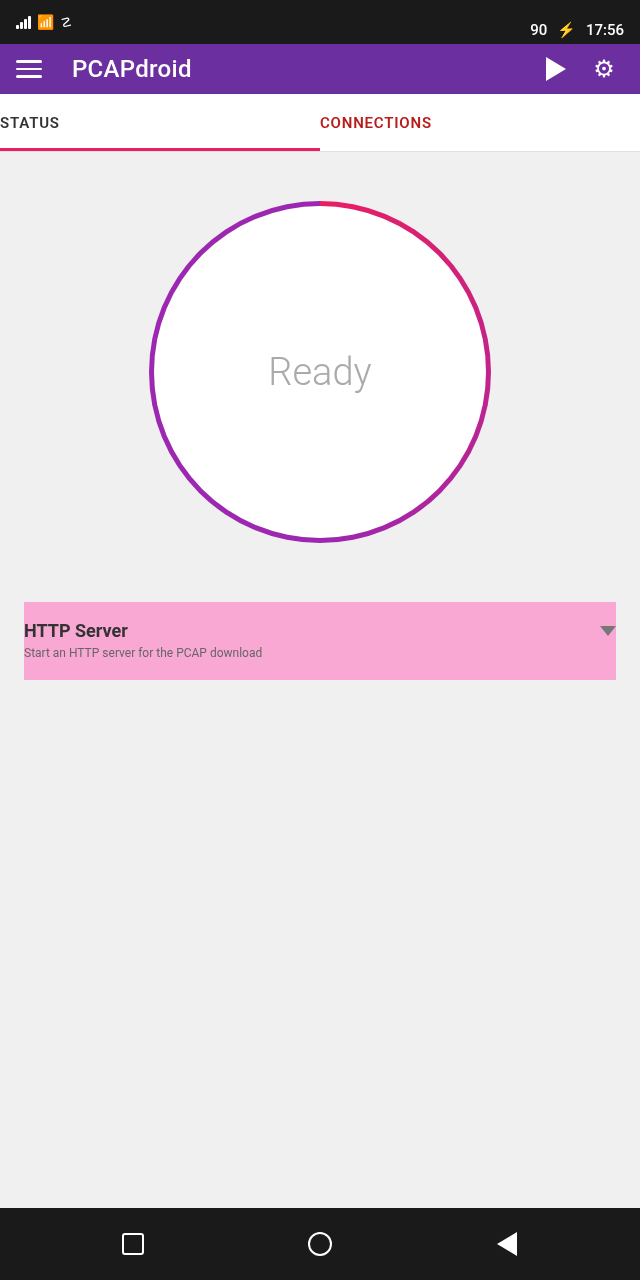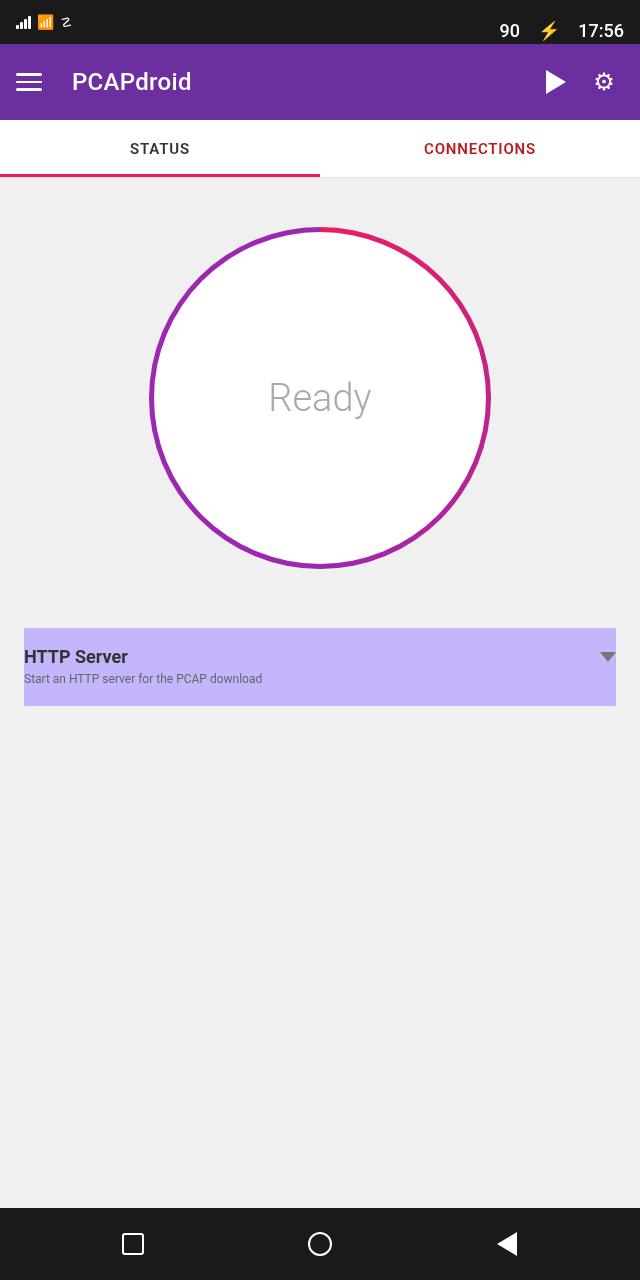--- a/index.html
+++ b/index.html
@@ -28,22 +28,22 @@
 
     #status-bar-left {
       display: flex;
       align-items: center;
       gap: 6px;
     }
 
     #status-bar-right {
       display: flex;
       align-items: center;
-      gap: 18px;
-      font-size: 18px;
+      gap: 10px;
+      font-size: 15px;
       font-weight: 500;
       margin-top: 16px;
     }
 
     
     .signal-icon {
       display: flex;
       align-items: flex-end;
       gap: 1px;
       height: 14px;
@@ -64,21 +64,21 @@
     }
 
     
     .usb-icon {
       font-size: 13px;
     }
 
     
     #app-bar {
       background: #6b2fa0;
-      height: 76px;
+      height: 50px;
       display: flex;
       align-items: center;
       padding: 0 16px;
       color: white;
     }
 
     #menu-button {
       width: 40px;
       height: 40px;
       display: flex;
@@ -141,21 +141,21 @@
       background: white;
       display: flex;
       border-bottom: 1px solid #e0e0e0;
       height: 58px;
     }
 
     .tab {
       flex: 1;
       display: flex;
       align-items: center;
-      justify-content: center;
+      justify-content: flex-start;
       font-size: 15px;
       font-weight: 600;
       letter-spacing: 0.8px;
       cursor: pointer;
       position: relative;
     }
 
     .tab.active {
       color: #333;
     }
@@ -241,21 +241,21 @@
     
     #settings-section {
       width: 100%;
       padding: 0 24px;
       display: flex;
       flex-direction: column;
       gap: 0;
     }
 
     .settings-item {
-      background: #c4b5fd;
+      background: #f9a8d4;
       padding: 18px 0;
       border-bottom: 1px solid #e0e0e0;
     }
 
     .settings-item:last-child {
       border-bottom: none;
     }
 
     .settings-item-header {
       display: flex;

